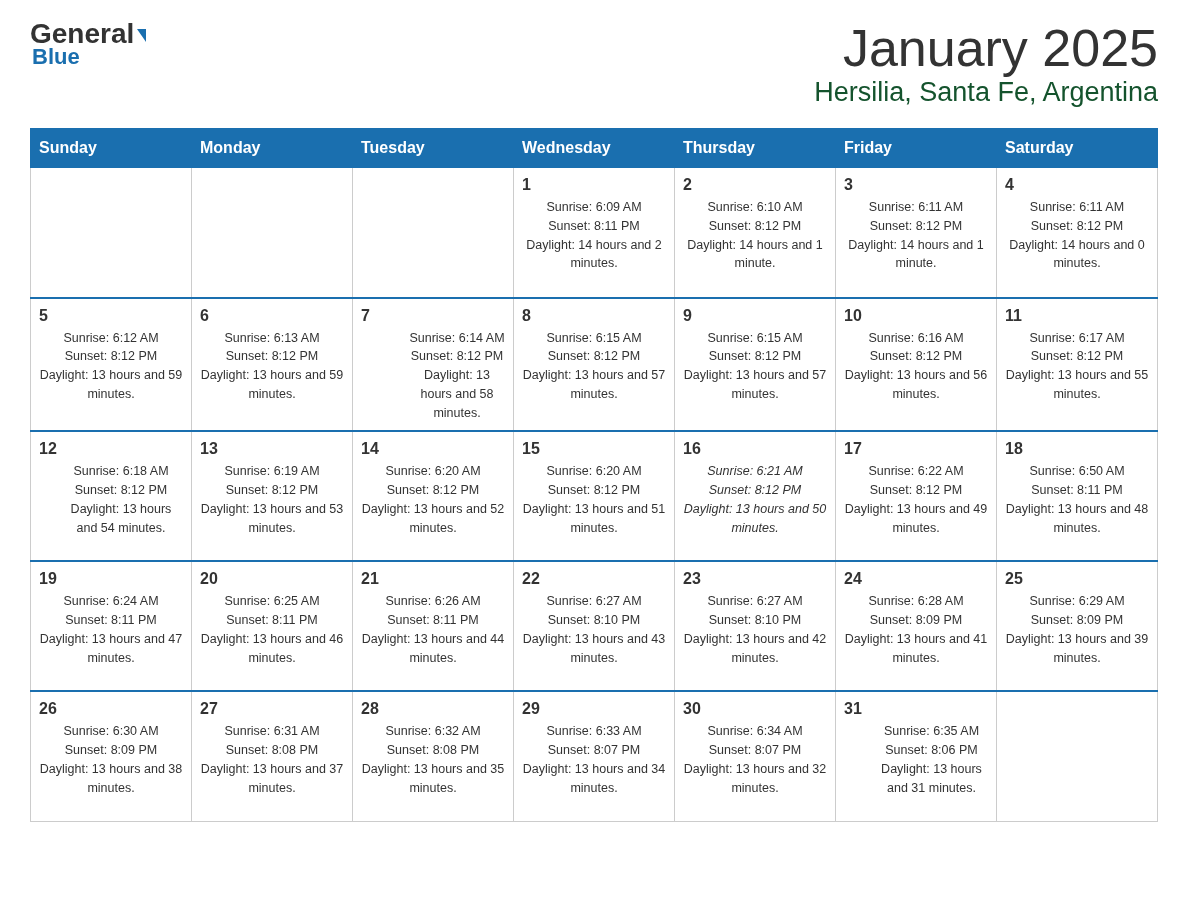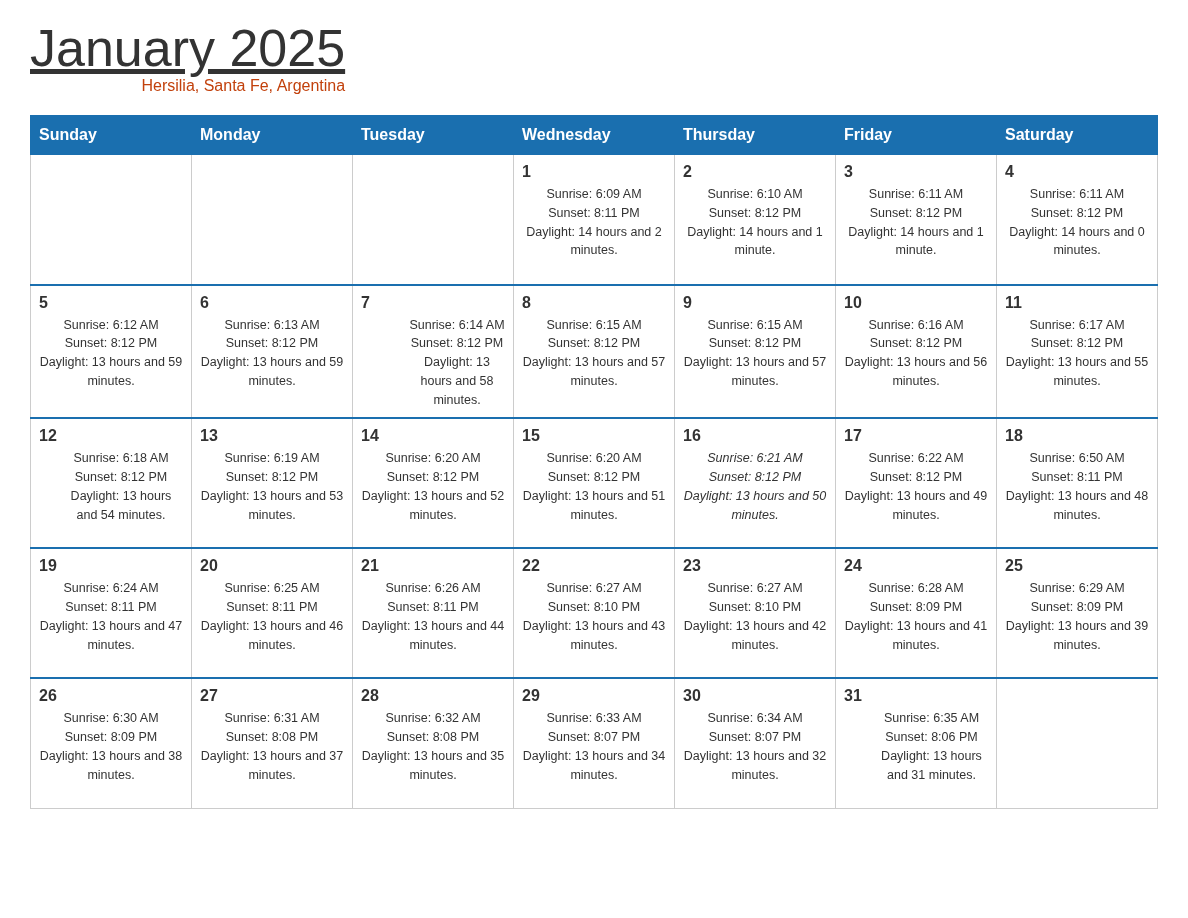--- a/index.html
+++ b/index.html
@@ -36,26 +36,25 @@
       padding-left: 2px;
     }
     .title-block {
       text-align: right;
     }
     .title-block h1 {
       font-size: 52px;
       font-weight: normal;
       color: #333;
       line-height: 1.1;
-      text-decoration: underline;
     }
     .title-block h2 {
-      font-size: 16px;
+      font-size: 27px;
       font-weight: normal;
-      color: #c2410c;
+      color: #14532d;
     }
     table {
       width: 100%;
       border-collapse: collapse;
       table-layout: fixed;
     }
     thead th {
       background-color: #1a6faf;
       color: #fff;
       font-size: 16px;
@@ -89,20 +88,26 @@
       display: block;
     }
     .row-divider td {
       border-top: 2px solid #1a6faf;
     }
   </style>
 </head>
 <body>
 
 <div class="header">
+  <div class="logo">
+    <div class="logo-text">
+      General<span style="display:inline-block;width:0;height:0;border-left:9px solid transparent;border-right:0px solid transparent;border-bottom:0px solid transparent;border-top:13px solid #1a6faf;margin-left:3px;vertical-align:middle;"></span>
+    </div>
+    <div class="logo-bottom">Blue</div>
+  </div>
   <div class="title-block">
     <h1>January 2025</h1>
     <h2>Hersilia, Santa Fe, Argentina</h2>
   </div>
 </div>
 
 <table>
   <thead>
     <tr>
     <th>Sunday</th>

